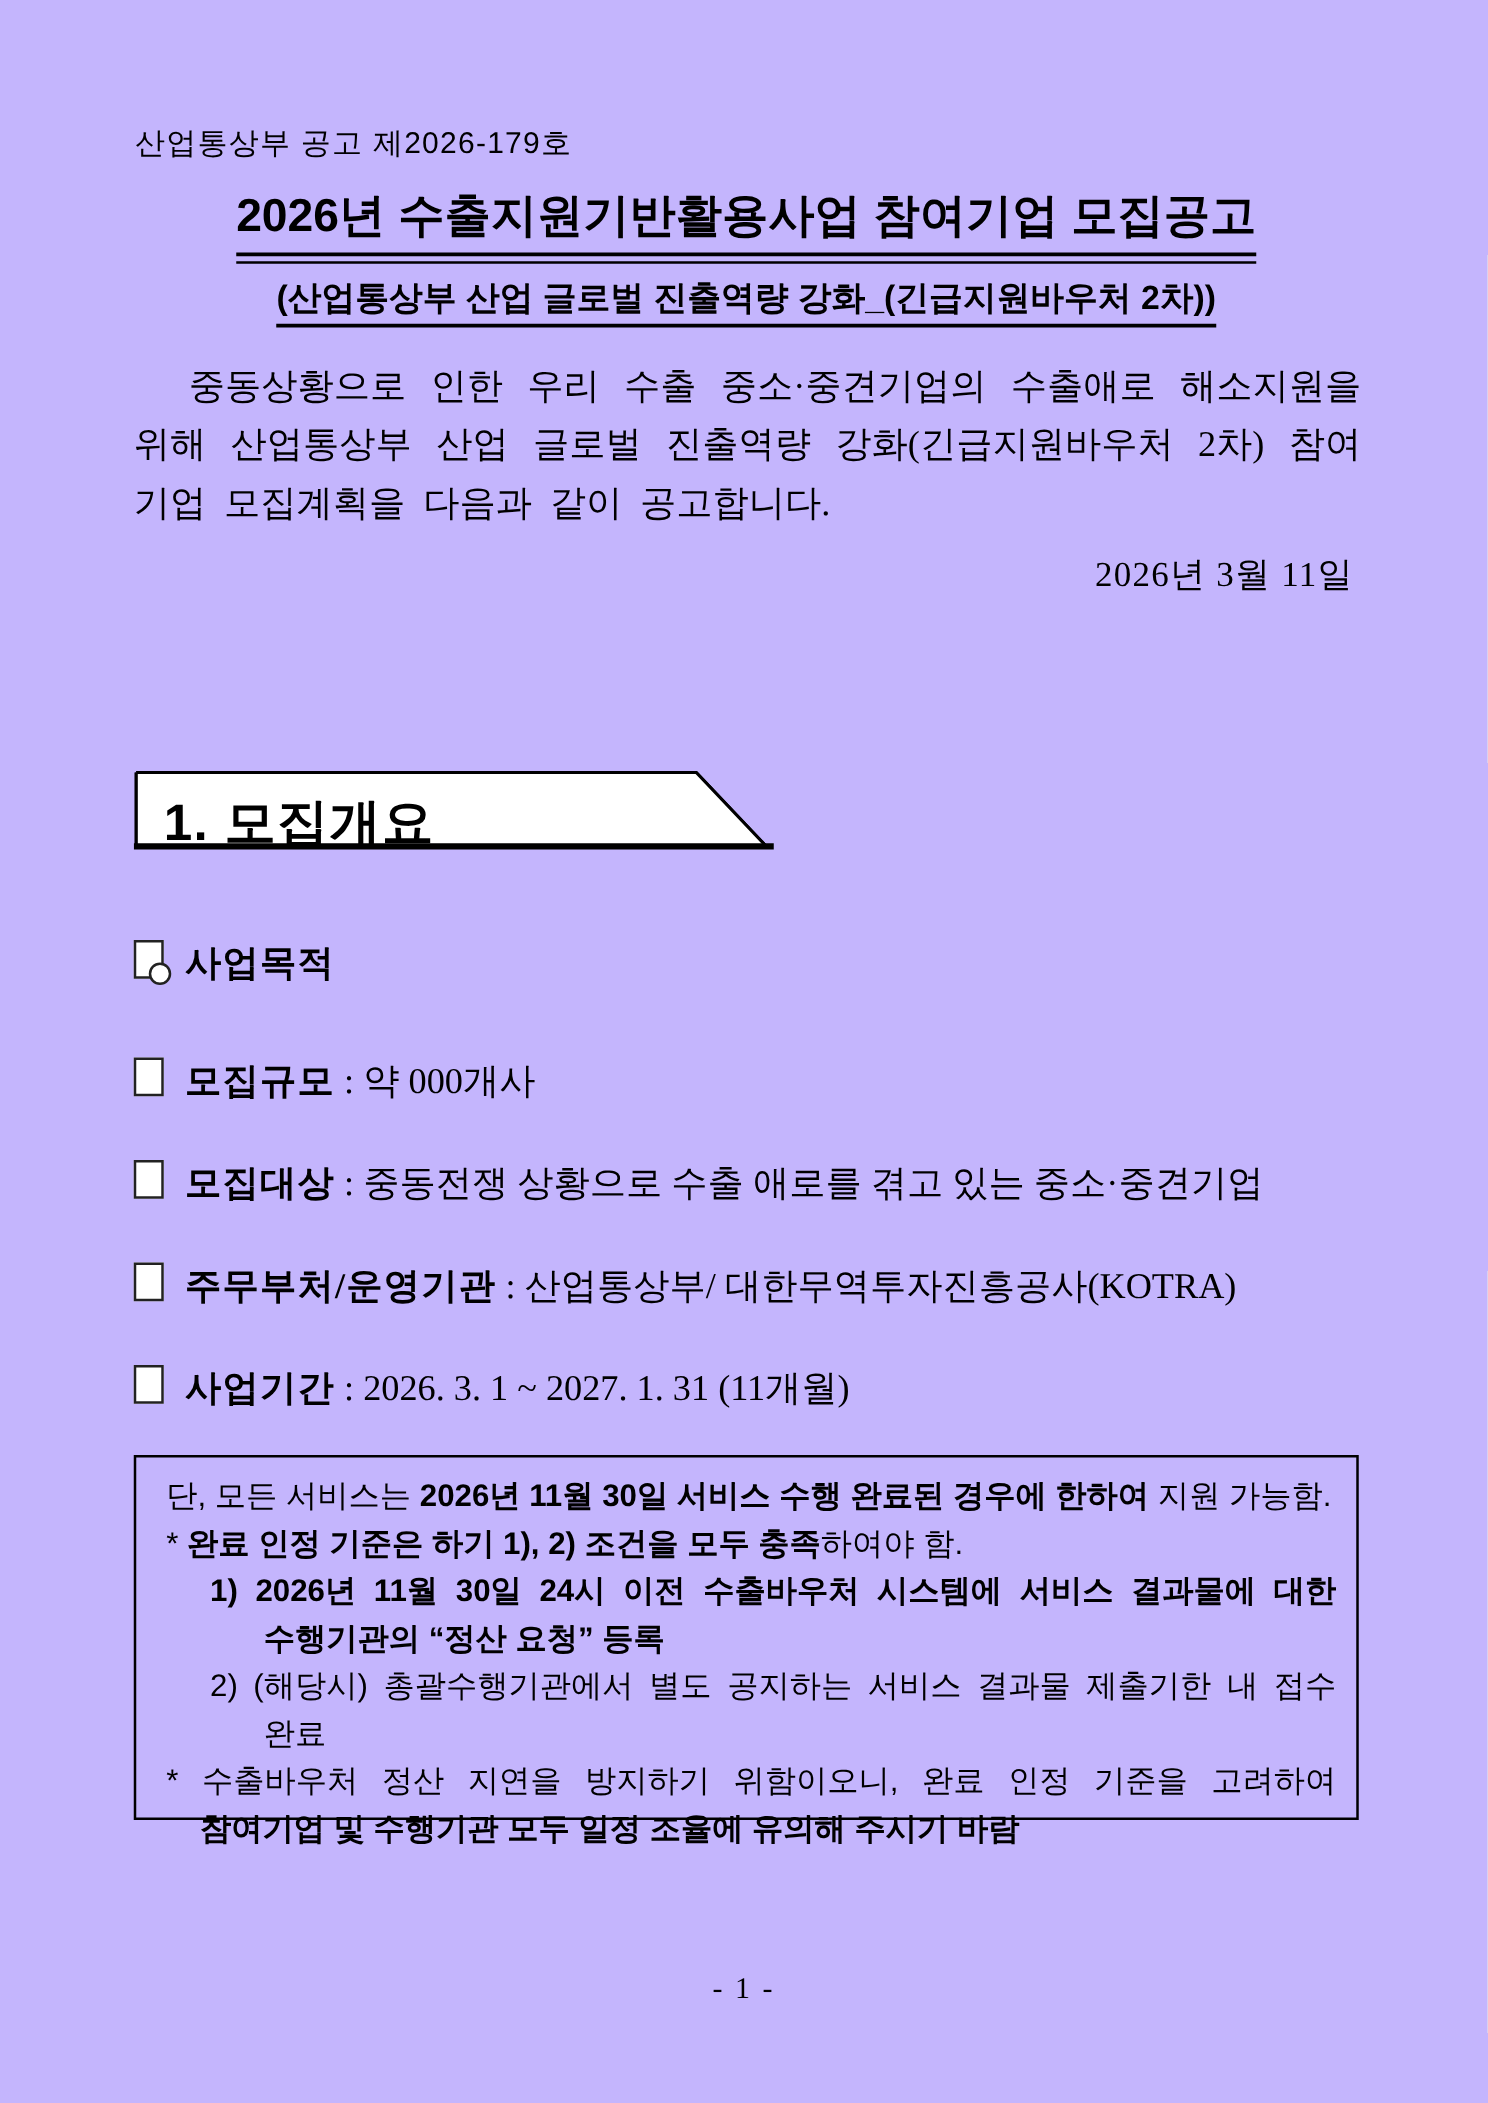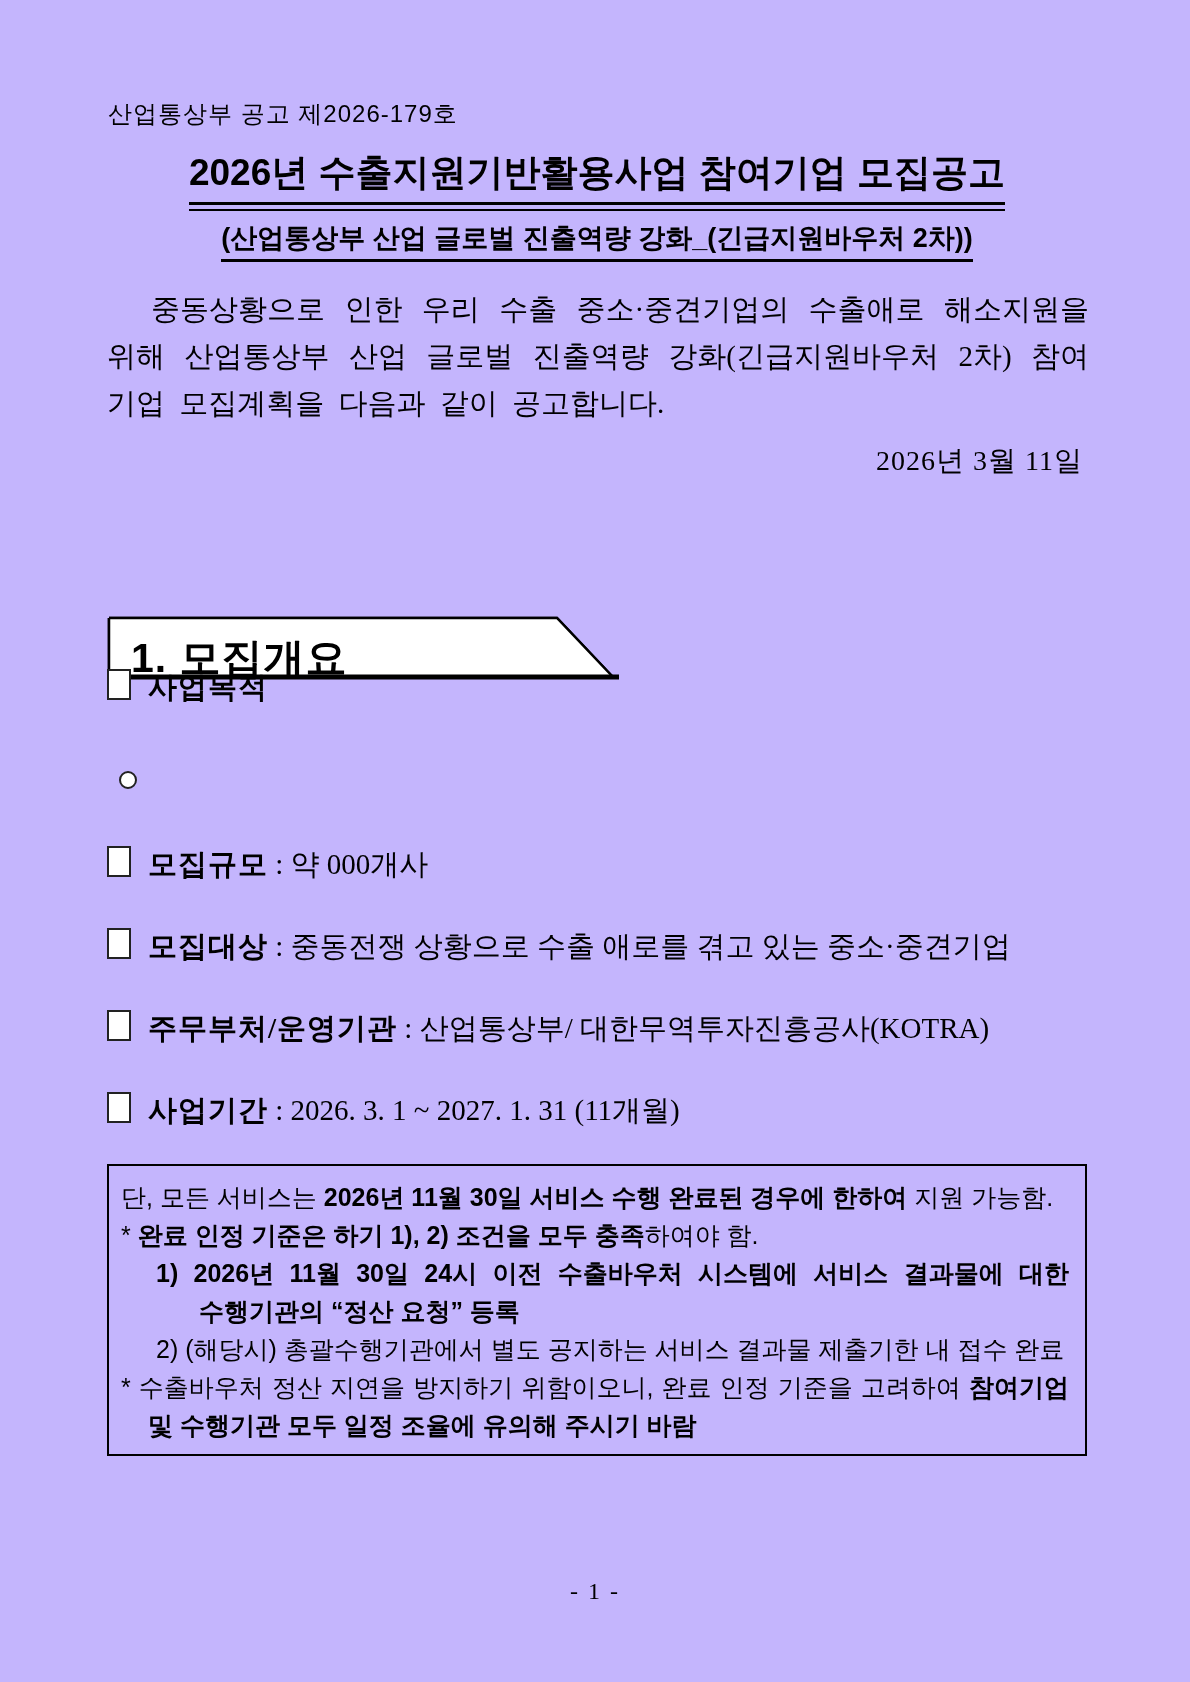--- a/index.html
+++ b/index.html
@@ -67,33 +67,33 @@
   .sq {
     display:inline-block; width:20px; height:27px;
     border:2.5px solid #222; margin-right:17px; vertical-align:-3px;
     background:#fff;
   }
   .circ {
     display:inline-block; width:14px; height:14px;
     border:2px solid #222; border-radius:50%;
     margin:0 16px 0 12px; vertical-align:3px; background:#fff;
   }
-  .row-purpose  { top:669px; }
+  .row-purpose  { top:752px; }
   .row-bullet   { top:764px; font-size:29px; }
   .row-scale    { top:846px; }
   .row-target   { top:928px; }
   .row-agency   { top:1010px; }
   .row-period   { top:1092px; }
 
   
   .note-box {
     left:107px; top:1164px; width:980px; height:292px;
     box-sizing:border-box;
     border:2px solid #000;
-    padding:12px 16px 10px 12px;
+    padding:12px 16px 10px 24px;
     font-family:"Liberation Sans", sans-serif;
     font-size:25px; line-height:38px;
   }
   .nb-line { margin:0; text-align:justify; word-break:keep-all; }
   .b { font-weight:bold; }
   .hang-star { padding-left:27px; text-indent:-27px; }
   .hang-num  { padding-left:78px; text-indent:-43px; }
 
   .footer {
     left:0; top:1578px; width:1190px;

